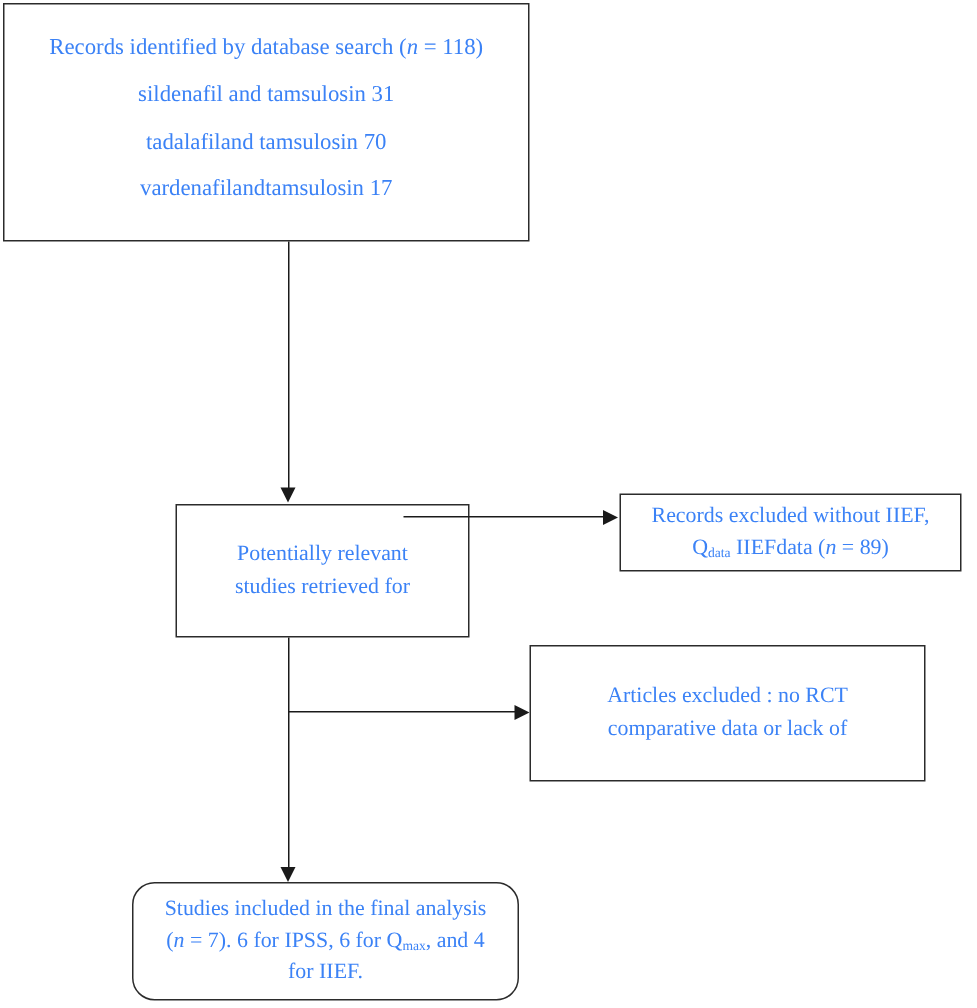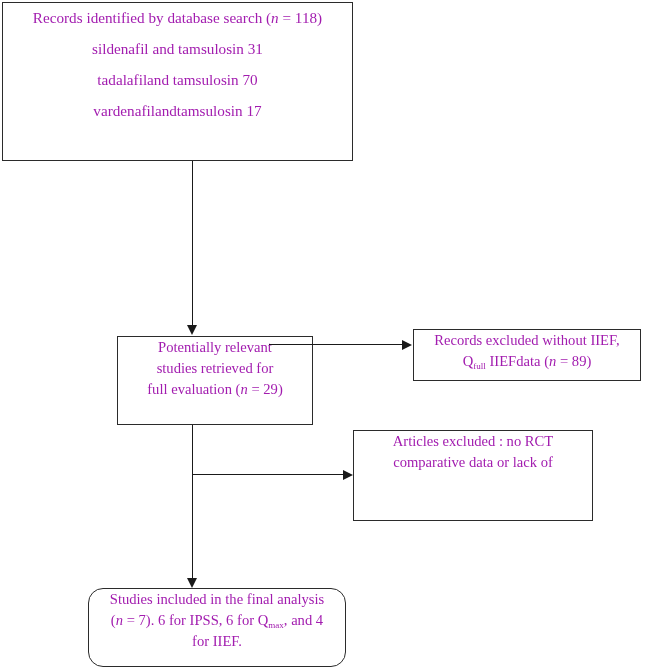--- a/index.html
+++ b/index.html
@@ -17,25 +17,25 @@
     height: 672px;
     overflow: hidden;
     background: #ffffff;
   }
   .node {
     position: absolute;
     box-sizing: border-box;
     border: 1.4px solid #2b2b2b;
     background: #ffffff;
     display: flex;
-    align-items: flex-start;
+    align-items: center;
     justify-content: center;
     text-align: center;
     line-height: 1.45;
-    color: #a21caf;
+    color: #3b82f6;
   }
   .node .inner {
     width: 100%;
     padding: 0 8px;
     box-sizing: border-box;
   }
   .line {
     display: block;
   }
   .it { font-style: italic; }
@@ -59,21 +59,21 @@
     font-size: 14.6px;
     margin-left: 44px;
   }
 
   #node-excluded-records {
     left: 413px; top: 329px; width: 228px; height: 52px;
     font-size: 14.6px;
   }
 
   #node-excluded-articles {
-    left: 353px; top: 430px; width: 240px; height: 91px;
+    left: 353px; top: 430px; width: 264px; height: 91px;
     font-size: 14.6px;
   }
 
   #node-included {
     left: 88px; top: 588px; width: 258px; height: 79px;
     font-size: 14.6px;
     border-radius: 15px;
   }
 
   
@@ -128,31 +128,30 @@
     </div>
   </div>
 
   <div class="conn-v" id="edge1-line"></div>
   <div class="arrow-down" id="edge1-arrow"></div>
 
   <div class="node" id="node-potentially">
     <div class="inner">
       <span class="line">Potentially relevant</span>
       <span class="line">studies retrieved for</span>
-      <span class="line"><span>full evaluation (</span><span class="it">n</span><span> = 29)</span></span>
     </div>
   </div>
 
   <div class="conn-h" id="edge3-line"></div>
   <div class="arrow-right" id="edge3-arrow"></div>
 
   <div class="node" id="node-excluded-records">
     <div class="inner">
       <span class="line">Records excluded without IIEF,</span>
-      <span class="line"><span>Q</span><sub>full</sub><span> IIEFdata (</span><span class="it">n</span><span> = 89)</span></span>
+      <span class="line"><span>Q</span><sub>data</sub><span> IIEFdata (</span><span class="it">n</span><span> = 89)</span></span>
     </div>
   </div>
 
   <div class="conn-h" id="edge4-line"></div>
   <div class="arrow-right" id="edge4-arrow"></div>
 
   <div class="node" id="node-excluded-articles">
     <div class="inner">
       <span class="line">Articles excluded : no RCT</span>
       <span class="line">comparative data or lack of</span>

